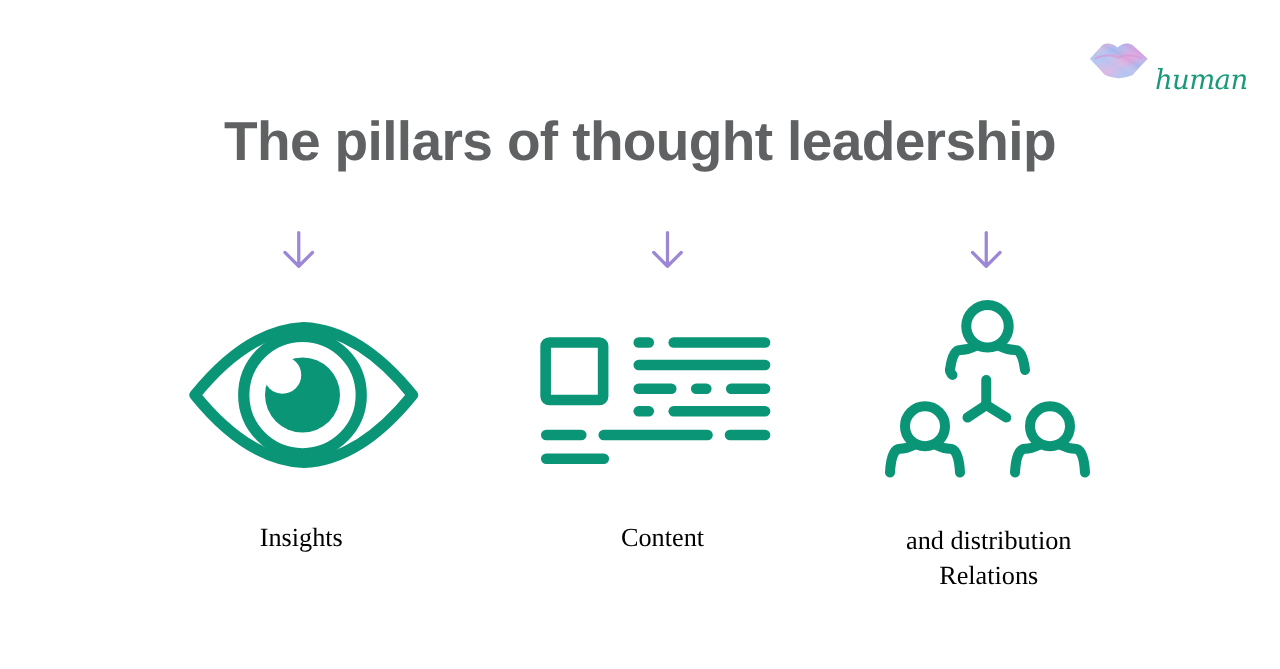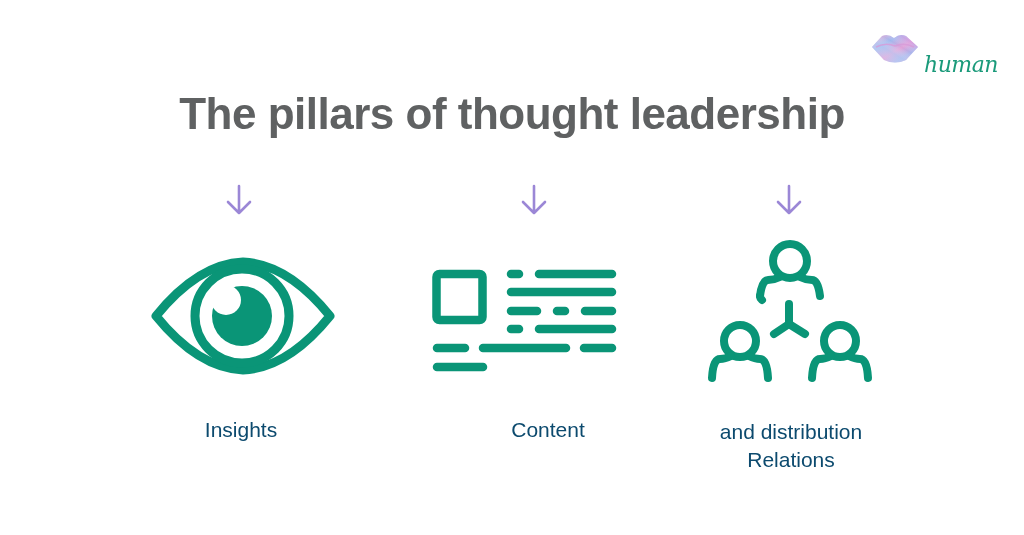--- a/index.html
+++ b/index.html
@@ -53,23 +53,23 @@
     width: 32px;
     height: 34px;
   }
   .icon {
     position: absolute;
   }
   .label {
     position: absolute;
     width: 260px;
     text-align: center;
-    font-family: Liberation Sans, sans-serif;
+    font-family: Liberation Serif, serif;
     font-size: 21px;
-    color: #0c4a6e;
+    color: #000000;
     line-height: 28px;
   }
 </style>
 </head>
 <body>
 
 <div class="logo">
   <svg width="54" height="38" viewBox="0 0 54 38">
     <defs>
       <linearGradient id="lipgrad" x1="0" y1="0" x2="1" y2="1">
@@ -133,21 +133,21 @@
       <line x1="161" y1="49" x2="188" y2="49"></line>
       <line x1="87" y1="67" x2="95" y2="67"></line>
       <line x1="115" y1="67" x2="188" y2="67"></line>
 
       <line x1="13" y1="86" x2="41" y2="86"></line>
       <line x1="59" y1="86" x2="142" y2="86"></line>
       <line x1="160" y1="86" x2="188" y2="86"></line>
       <line x1="13" y1="105" x2="59" y2="105"></line>
     </g>
   </svg>
-  <div class="label" style="left:418px; top:416px;">
+  <div class="label" style="left:400px; top:416px;">
     <div>Content</div>
   </div>
 </div>
 
 <div>
   <svg class="arrow" style="left:773px;" viewBox="0 0 32 34">
     <path d="M16 3 L16 30 M5 19 L16 30 L27 19" stroke="#9b87d6" stroke-width="2.6" fill="none" stroke-linecap="round" stroke-linejoin="round"></path>
   </svg>
   <svg class="icon" style="left:700px; top:234px;" width="180" height="155" viewBox="0 0 180 155">
     <g stroke="#0a9577" stroke-width="8" stroke-linecap="round" stroke-linejoin="round" fill="none">

